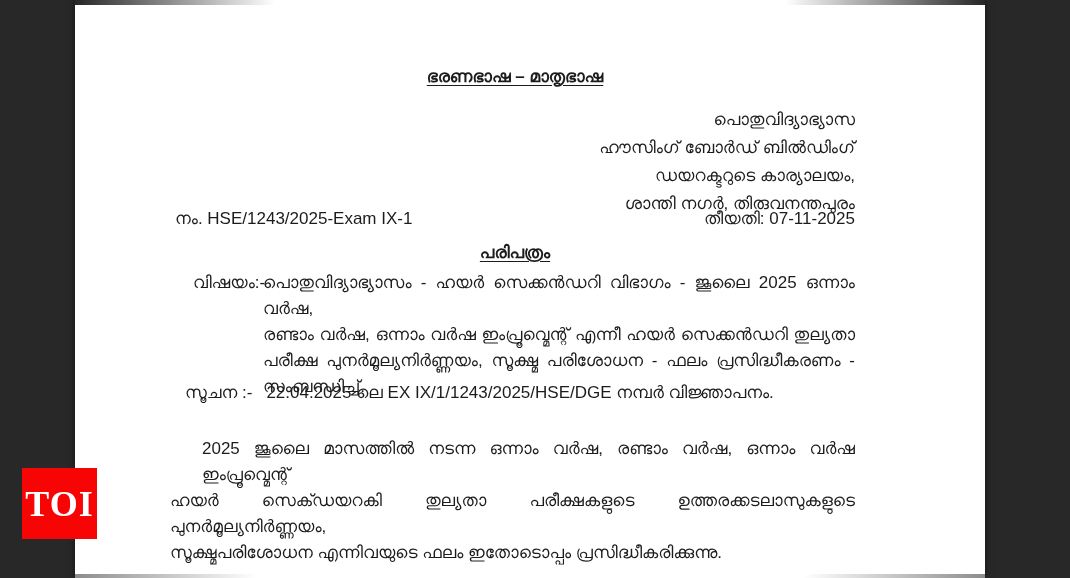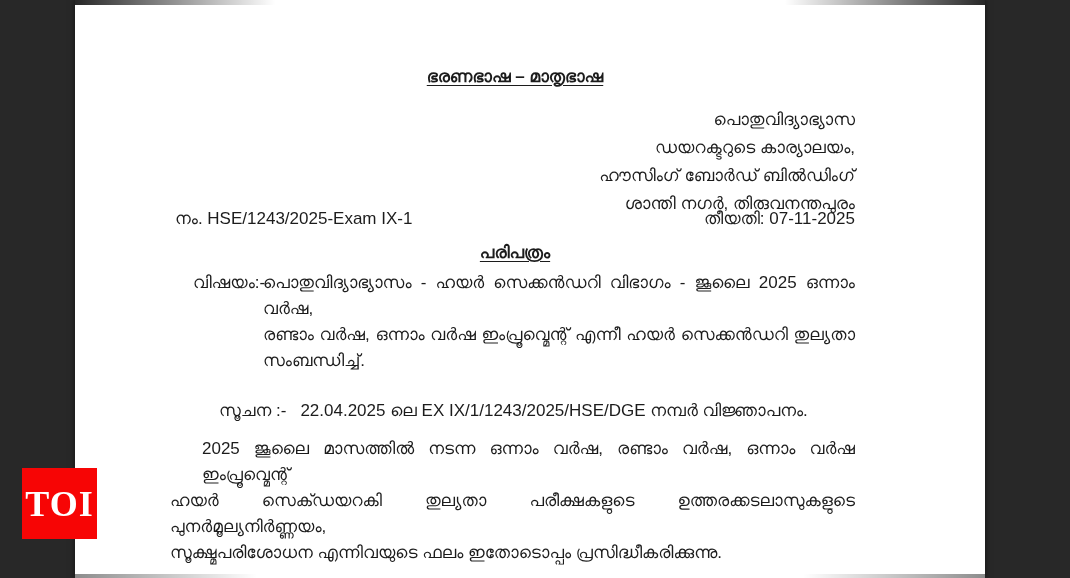--- a/index.html
+++ b/index.html
@@ -67,23 +67,22 @@
   }
   .subject-label { width: 70px; flex: 0 0 70px; margin-left: 18px; }
   .subject-lines { flex: 1; }
   .line { white-space: nowrap; }
   .line.just {
     white-space: normal;
     text-align: justify;
     text-align-last: justify;
   }
   .reference-row {
-    position: absolute; top: 398px; left: 10px; right: 0;
+    position: absolute; top: 380px; left: 10px; right: 0;
     display: flex;
-    margin-left: 34px;
   }
   .reference-label { margin-right: 14px; }
   .body-block {
     position: absolute; top: 436px; left: -5px; right: 0;
     line-height: 26px;
   }
   .body-block .line.first { padding-left: 32px; }
   .toi-logo {
     position: absolute;
     left: 22px; top: 468px;
@@ -104,37 +103,38 @@
   <div class="page">
     <div class="edge-shadow-top"></div>
     <div class="edge-shadow-bottom"></div>
 
     <div class="content">
 
       <div class="motto">ഭരണഭാഷ – മാതൃഭാഷ</div>
 
       <div class="office-block">
         <div class="line">പൊതുവിദ്യാഭ്യാസ</div>
+        <div class="line">ഹൗസിംഗ് ബോർഡ് ബിൽഡിംഗ്</div>
         <div class="line">ഡയറക്ടറുടെ കാര്യാലയം,</div>
-        <div class="line">ഹൗസിംഗ് ബോർഡ് ബിൽഡിംഗ്</div>
         <div class="line">ശാന്തി നഗർ, തിരുവനന്തപുരം</div>
       </div>
 
       <div class="ref-row">
         <span>നം. HSE/1243/2025-Exam IX-1</span>
         <span>തീയതി: 07-11-2025</span>
       </div>
 
       <div class="doc-type">പരിപത്രം</div>
 
       <div class="subject-block">
         <div class="subject-label">വിഷയം:-</div>
         <div class="subject-lines">
           <div class="line just">പൊതുവിദ്യാഭ്യാസം - ഹയർ സെക്കൻഡറി വിഭാഗം - ജൂലൈ 2025 ഒന്നാം വർഷ,</div>
           <div class="line just">രണ്ടാം വർഷ, ഒന്നാം വർഷ ഇംപ്രൂവ്മെന്റ് എന്നീ ഹയർ സെക്കൻഡറി തുല്യതാ</div>
+          <div class="line just">പരീക്ഷ പുനർമൂല്യനിർണ്ണയം, സൂക്ഷ്മ പരിശോധന - ഫലം പ്രസിദ്ധീകരണം -</div>
           <div class="line">സംബന്ധിച്ച്.</div>
         </div>
       </div>
 
       <div class="reference-row">
         <span class="reference-label">സൂചന :-</span>
         <span>22.04.2025 ലെ EX IX/1/1243/2025/HSE/DGE നമ്പർ വിജ്ഞാപനം.</span>
       </div>
 
       <div class="body-block">

